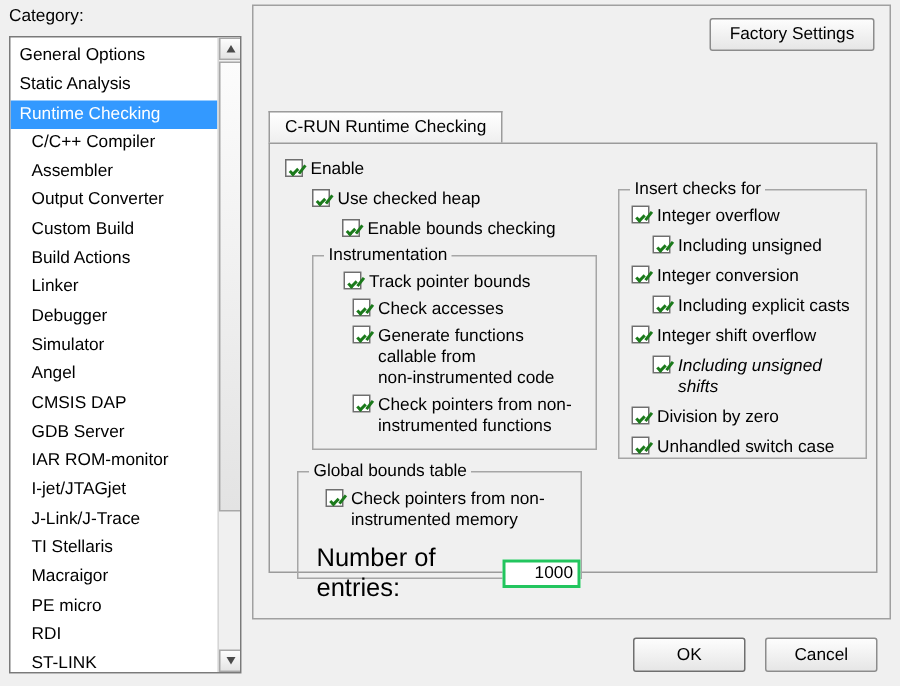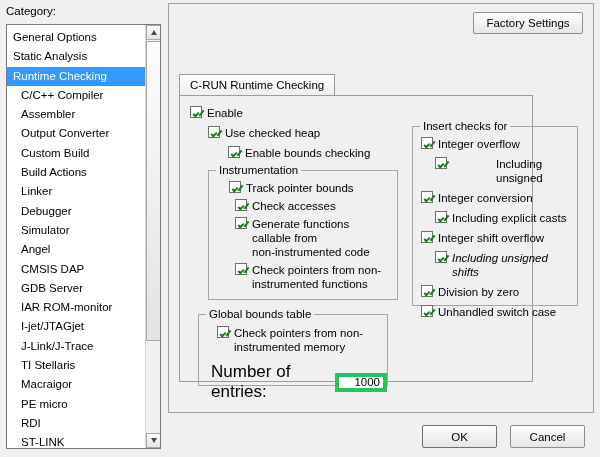--- a/index.html
+++ b/index.html
@@ -154,21 +154,21 @@
     border: 1px solid #9b9b9b;
     border-bottom: none;
     box-sizing: border-box;
     font-size: 11.5px;
     white-space: nowrap;
   }
   .tab-panel {
     position: absolute;
     left: 10px;
     top: 91px;
-    width: 354px;
+    width: 406px;
     height: 287px;
     background: #f0f0f0;
     border: 1px solid #9b9b9b;
     box-sizing: border-box;
   }
   
   .cb {
     display: inline-block;
     position: relative;
     width: 12px;
@@ -228,21 +228,21 @@
   #heap-row { position: absolute; left: 28px; top: 30px; }
   #bounds-row { position: absolute; left: 28px; top: 50px; padding-left: 20px; }
   #grp-instrumentation { left: 28px; top: 74px; width: 190px; height: 130px; }
   #grp-global { left: 18px; top: 218px; width: 190px; height: 72px; }
   #grp-insert { left: 232px; top: 30px; width: 166px; height: 180px; }
   .entries-label { font-size: 17px; }
   .entries-input {
     width: 52px;
     height: 19px;
     background: #ffffff;
-    border: 4px solid #22c55e;
+    border: 2px solid #22c55e;
     box-sizing: border-box;
     font-family: "Liberation Sans", sans-serif;
     font-size: 11.5px;
     text-align: right;
     padding: 0 3px;
     color: #000;
   }
   
   .btn {
     position: absolute;
@@ -365,21 +365,21 @@
         </div>
       </div>
 
       <div class="group" id="grp-insert">
         <span class="g-title">Insert checks for</span>
         <div id="insert-items" style="position:absolute; left:8px; top:10px; right:4px;">
             <div class="cbrow" style="margin-left: 0px; margin-bottom: 6px;">
               <span class="cb checked"></span>
               <span class="lbl">Integer overflow</span>
             </div>
-            <div class="cbrow" style="margin-left: 14px; margin-bottom: 6px; gap: 44px;">
+            <div class="cbrow" style="margin-left: 14px; margin-bottom: 6px;">
               <span class="cb checked"></span>
               <span class="lbl">Including unsigned</span>
             </div>
             <div class="cbrow" style="margin-left: 0px; margin-bottom: 6px;">
               <span class="cb checked"></span>
               <span class="lbl">Integer conversion</span>
             </div>
             <div class="cbrow" style="margin-left: 14px; margin-bottom: 6px;">
               <span class="cb checked"></span>
               <span class="lbl">Including explicit casts</span>

